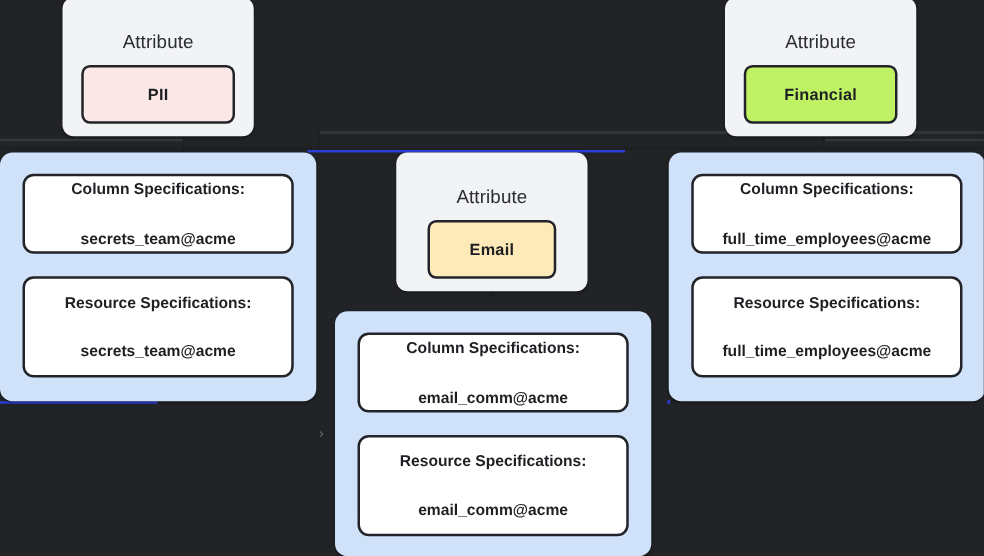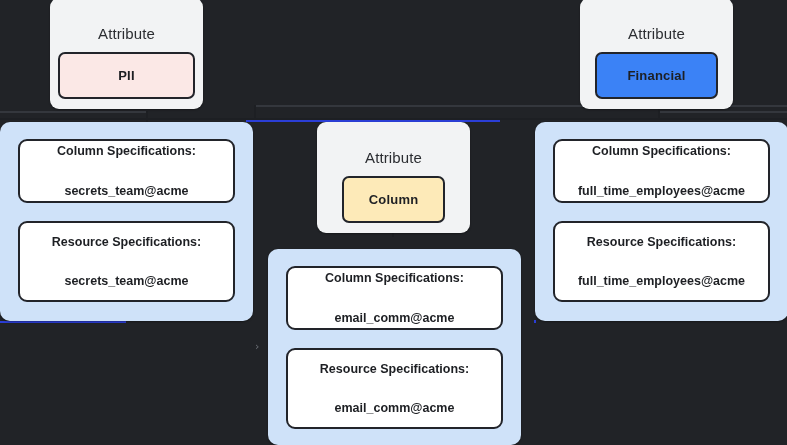--- a/index.html
+++ b/index.html
@@ -125,31 +125,31 @@
   <div class="edge-blue" style="left:246px; top:120px; width:254px; height:2px;"></div>
   <div class="edge-blue" style="left:0px;   top:321px; width:126px; height:2px;"></div>
   <div class="edge-blue" style="left:534px; top:320px; width:2px;   height:3px;"></div>
 
   <div class="edge" style="left:392px; top:228px; width:2px; height:9px;"></div>
 
   <div class="chevron" style="left:255px; top:341px;">›</div>
 
   <div class="attr-card" style="left:50px; top:-2px; width:153px; height:111px;">
     <div class="attr-title">Attribute</div>
-    <div class="attr-badge" style="width:137px; height:47px; background:#fbe8e6;">PII</div>
+    <div class="attr-badge" style="width:123px; height:47px; background:#fbe8e6;">PII</div>
   </div>
 
   <div class="attr-card" style="left:580px; top:-2px; width:153px; height:111px;">
     <div class="attr-title">Attribute</div>
-    <div class="attr-badge" style="width:123px; height:47px; background:#3b82f6;">Financial</div>
+    <div class="attr-badge" style="width:123px; height:47px; background:#bef264;">Financial</div>
   </div>
 
   <div class="attr-card" style="left:317px; top:122px; width:153px; height:111px;">
     <div class="attr-title">Attribute</div>
-    <div class="attr-badge" style="width:103px; height:47px; background:#fdeab8;">Column</div>
+    <div class="attr-badge" style="width:103px; height:47px; background:#fdeab8;">Email</div>
   </div>
 
   <div class="spec-group" style="left:0px; top:122px; width:253px; height:199px;">
     <div class="spec-card" style="width:217px; height:64px; margin-top:17px;">
       <span class="ln">Column Specifications:</span>
       <span class="ln">secrets_team@acme</span>
     </div>
     <div class="spec-card" style="width:217px; height:81px; margin-top:18px;">
       <span class="ln">Resource Specifications:</span>
       <span class="ln">secrets_team@acme</span>

